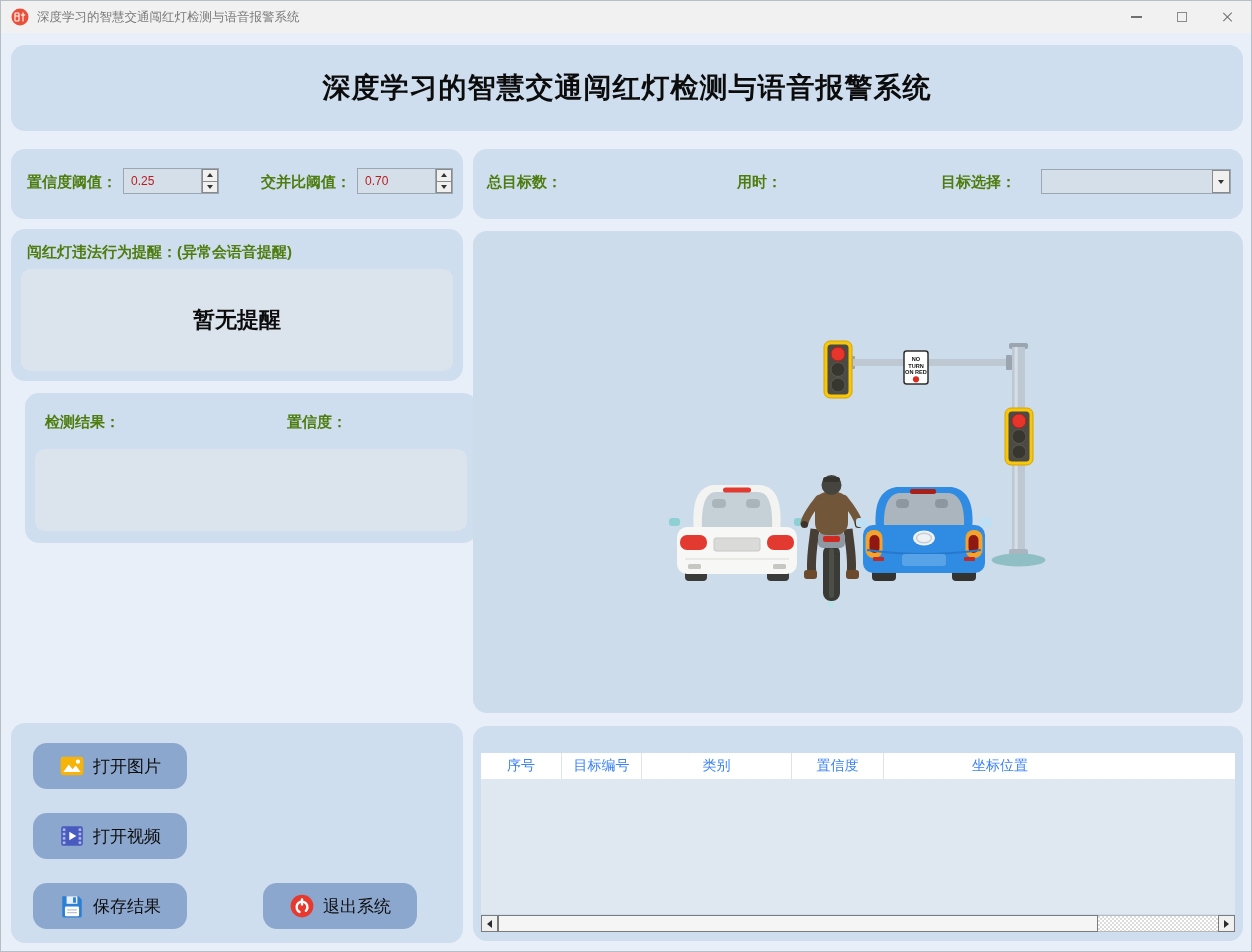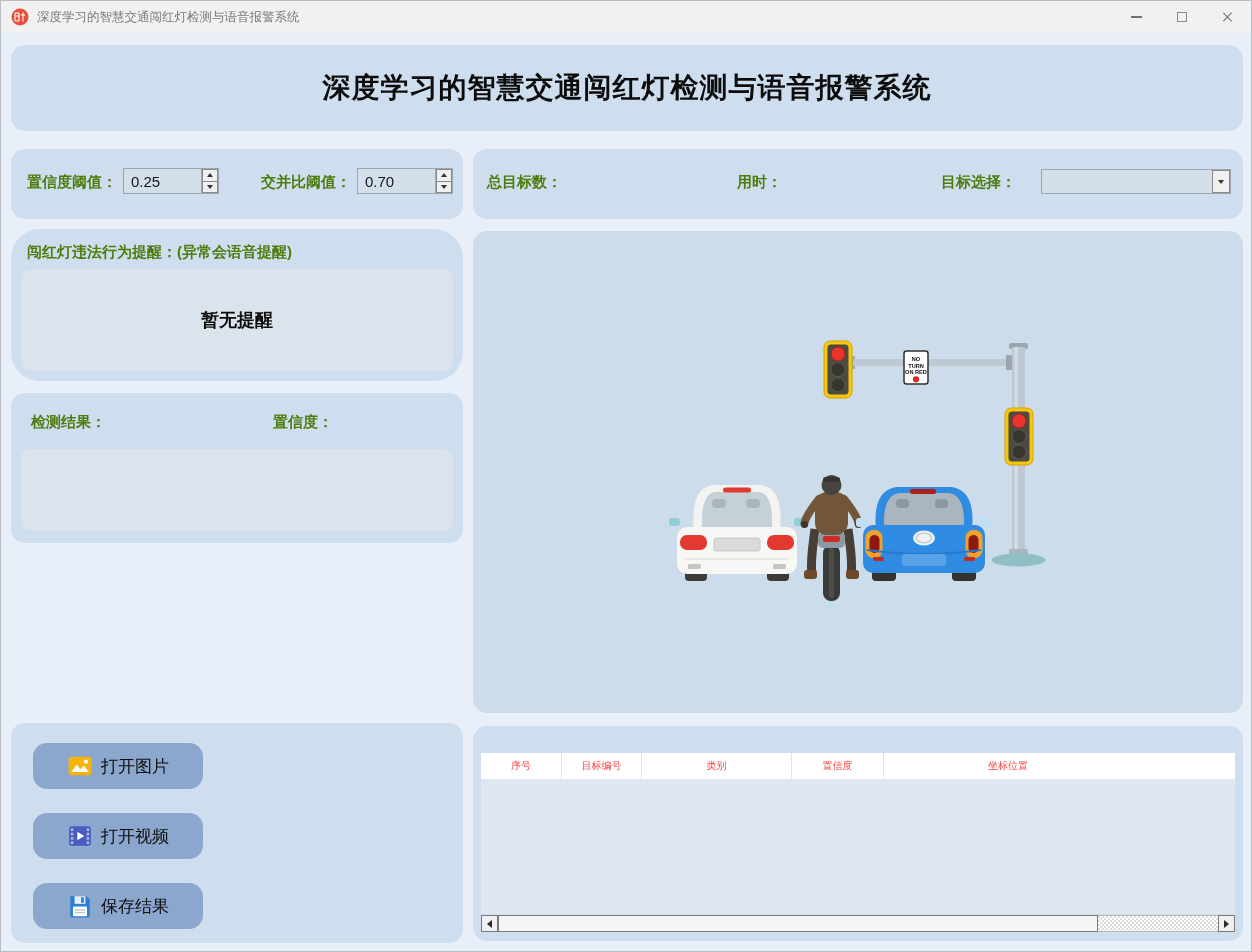--- a/index.html
+++ b/index.html
@@ -27,71 +27,71 @@
 
   .header-panel { left:10px; top:12px; width:1232px; height:86px; display:flex; align-items:center; justify-content:center; }
   .header-title { font-size:28px; font-weight:700; color:#0c0c0c; letter-spacing:1px; }
 
   
   .thresholds-panel { left:10px; top:116px; width:452px; height:70px; }
   .cn-label { font-size:15px; font-weight:700; color:#4d7c0f; }
   .th-label1 { position:absolute; left:16px; top:24px; }
   .th-label2 { position:absolute; left:250px; top:24px; }
   .spinbox { position:absolute; top:19px; width:96px; height:26px; background:#d5dfe9; border:1px solid #9aa6b2; display:flex; }
-  .spinbox input { flex:1; min-width:0; border:none; background:transparent; font-size:15px; color:#0f172a; padding-left:7px; font-family:inherit; outline:none; }
+  .spinbox input { flex:1; min-width:0; border:none; background:transparent; font-size:12px; color:#b91c1c; padding-left:7px; font-family:inherit; outline:none; }
   .spin1 { left:112px; } .spin2 { left:346px; }
   .spin-btns { width:17px; display:flex; flex-direction:column; border-left:1px solid #9aa6b2; }
   .spin-btn { flex:1; background:#f0f0f0; border:1px solid #8a8a8a; display:flex; align-items:center; justify-content:center; }
   .spin-btn + .spin-btn { border-top:none; }
   .tri-up { width:0; height:0; border-left:3.5px solid transparent; border-right:3.5px solid transparent; border-bottom:4.5px solid #333; }
   .tri-down { width:0; height:0; border-left:3.5px solid transparent; border-right:3.5px solid transparent; border-top:4.5px solid #333; }
 
   
   .stats-panel { left:472px; top:116px; width:770px; height:70px; }
   .st-total { position:absolute; left:14px; top:24px; }
   .st-time  { position:absolute; left:264px; top:24px; }
   .st-sel   { position:absolute; left:468px; top:24px; }
   .combo { position:absolute; left:568px; top:20px; width:190px; height:25px; background:#d5dfe9; border:1px solid #9aa6b2; }
   .combo-btn { position:absolute; right:0; top:0; bottom:0; width:18px; background:#f0f0f0; border:1px solid #8a8a8a; display:flex; align-items:center; justify-content:center; }
 
   
-  .alert-panel { left:10px; top:196px; width:452px; height:152px;border-radius:29px; }
+  .alert-panel { left:10px; top:196px; width:452px; height:152px; }
   .alert-label { position:absolute; left:16px; top:14px; }
   .alert-box { position:absolute; left:10px; top:40px; width:432px; height:102px; background:#dbe4ec; border-radius:10px; display:flex; align-items:center; justify-content:center; }
-  .alert-msg { font-size:18px; font-weight:700; color:#0c0c0c; }
-
-  
-  .detect-panel { left:10px; top:360px; width:452px; height:150px;font-family:Liberation Mono, monospace; }
+  .alert-msg { font-size:22px; font-weight:700; color:#0c0c0c; }
+
+  
+  .detect-panel { left:24px; top:360px; width:452px; height:150px;font-family:Liberation Mono, monospace; }
   .det-label1 { position:absolute; left:20px; top:20px; }
   .det-label2 { position:absolute; left:262px; top:20px; }
   .det-box { position:absolute; left:10px; top:56px; width:432px; height:82px; background:#dbe4ec; border-radius:10px; }
 
   
   .pos-panel { left:10px; top:520px; width:452px; height:158px; }
   .pos-title { position:absolute; left:16px; top:14px; }
   .pos-xmin { position:absolute; left:22px; top:60px; }
   .pos-ymin { position:absolute; left:224px; top:60px; }
   .pos-xmax { position:absolute; left:22px; top:110px; }
   .pos-ymax { position:absolute; left:224px; top:110px; }
 
   
   .btn-panel { left:10px; top:690px; width:452px; height:220px; }
-  .app-btn { position:absolute; width:170px; height:46px; background:#8ca7ce; border:none; border-radius:14px; display:flex; align-items:center; justify-content:center; gap:8px; font-size:17px; color:#0c0c0c; font-family:inherit; cursor:default; }
+  .app-btn { position:absolute; width:154px; height:46px; background:#8ca7ce; border:none; border-radius:14px; display:flex; align-items:center; justify-content:center; gap:8px; font-size:17px; color:#0c0c0c; font-family:inherit; cursor:default; }
   .b-r1 { top:20px; } .b-r2 { top:90px;gap:8px; } .b-r3 { top:160px; }
   .b-c1 { left:22px; } .b-c2 { left:252px; }
   .app-btn svg { flex:0 0 auto; }
 
   
   .image-panel { left:472px; top:198px; width:770px; height:482px; overflow:hidden; background:#cddcea; }
   .image-panel svg { display:block; }
 
   
   .table-panel { left:472px; top:693px; width:770px; height:215px; }
   .tbl-header { position:absolute; left:8px; top:27px; width:754px; height:26px; background:#ffffff; display:flex; }
-  .tbl-cell { height:100%; display:flex; align-items:center; justify-content:center; font-size:10px; color:#ef4444; border-right:1px solid #dfe3e8; }
+  .tbl-cell { height:100%; display:flex; align-items:center; justify-content:center; font-size:14px; color:#3b82f6; border-right:1px solid #dfe3e8; }
   .tbl-cell:last-child { border-right:none; justify-content:flex-end; padding-right:8px; }
   .c0{width:81px;} .c1{width:199px;} .c2{width:80px;} .c3{width:150px;} .c4{width:92px;} .c5{width:152px;}
   .tbl-body { position:absolute; left:8px; top:53px; width:754px; height:135px; background:#dfe8f1; }
   .hscroll { position:absolute; left:8px; top:189px; width:754px; height:17px; display:flex; }
   .sb-btn { width:17px; height:17px; background:#f0f0f0; border:1px solid #7b7b7b; display:flex; align-items:center; justify-content:center; flex:0 0 auto; }
   .sb-thumb { width:600px; height:17px; background:#f5f5f5; border:1px solid #7b7b7b; flex:0 0 auto; }
   .sb-track { flex:1; height:17px; background-color:#dcdcdc;
     background-image:linear-gradient(45deg,#fff 25%,transparent 25% 75%,#fff 75%),linear-gradient(45deg,#fff 25%,transparent 25% 75%,#fff 75%);
     background-size:4px 4px; background-position:0 0,2px 2px; border-top:1px solid #b9b9b9; border-bottom:1px solid #b9b9b9; }
   .tri-left { width:0; height:0; border-top:4px solid transparent; border-bottom:4px solid transparent; border-right:5px solid #2b2b2b; }
@@ -219,20 +219,28 @@
           <path d="M3,3 h15 l3,3 v15 a1.5,1.5 0 0 1 -1.5,1.5 h-15 A1.5,1.5 0 0 1 3,21 Z" fill="#2d7fd3"></path>
           <rect x="7" y="3" width="10" height="7" fill="#e8f0fa"></rect>
           <rect x="13" y="4" width="2.6" height="5" fill="#2d7fd3"></rect>
           <rect x="5.5" y="12.5" width="13" height="9" rx="1" fill="#fff"></rect>
           <rect x="7.5" y="15" width="9" height="1.2" fill="#b9c4cf"></rect>
           <rect x="7.5" y="17.5" width="9" height="1.2" fill="#b9c4cf"></rect>
         </svg>
         <span>保存结果</span>
       </button>
 
+      <button class="app-btn b-r3 b-c2">
+        <svg width="26" height="26" viewBox="0 0 24 24">
+          <circle cx="12" cy="12" r="10.5" fill="#e8392f"></circle>
+          <circle cx="12" cy="13" r="5" fill="none" stroke="#fff" stroke-width="2.2" stroke-linecap="round" stroke-dasharray="24.5 7" transform="rotate(117 12 13)"></circle>
+          <rect x="10.9" y="4.8" width="2.2" height="7" rx="1.1" fill="#fff"></rect>
+        </svg>
+        <span>退出系统</span>
+      </button>
     </div>
 
     <div class="panel image-panel">
       <svg width="770" height="482" viewBox="0 0 770 482">
 
         <rect x="378" y="125" width="4" height="13" rx="1" fill="#9aa5af"></rect>
         <rect x="380" y="128" width="164" height="7" fill="#bdc8d2"></rect>
         <rect x="533" y="124" width="6" height="15" rx="1" fill="#9aa5af"></rect>
 
         <g>

